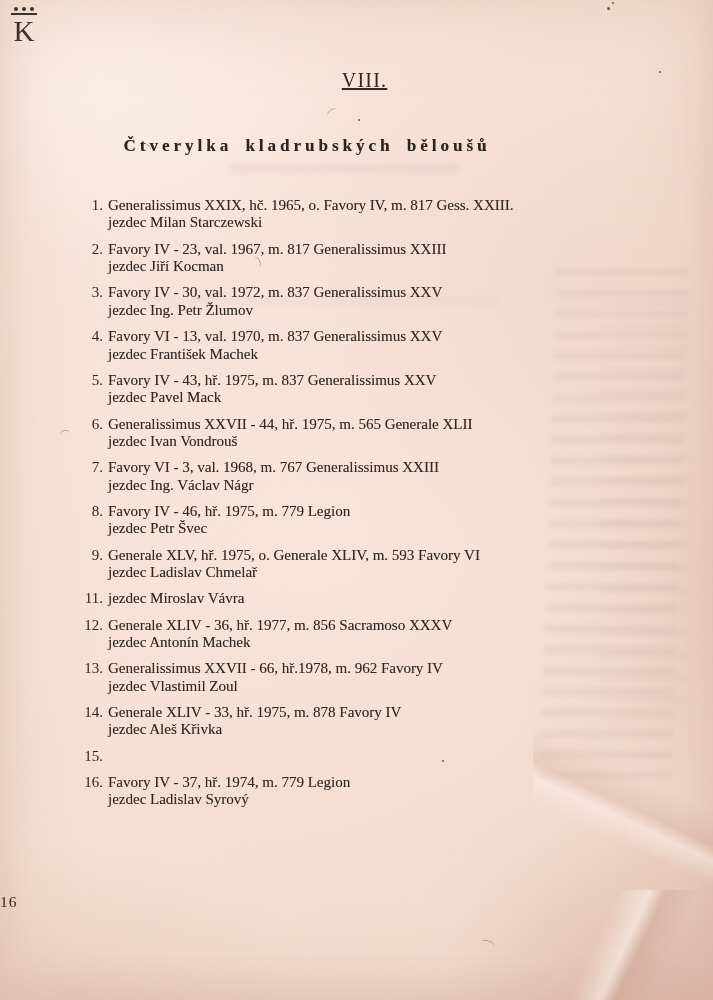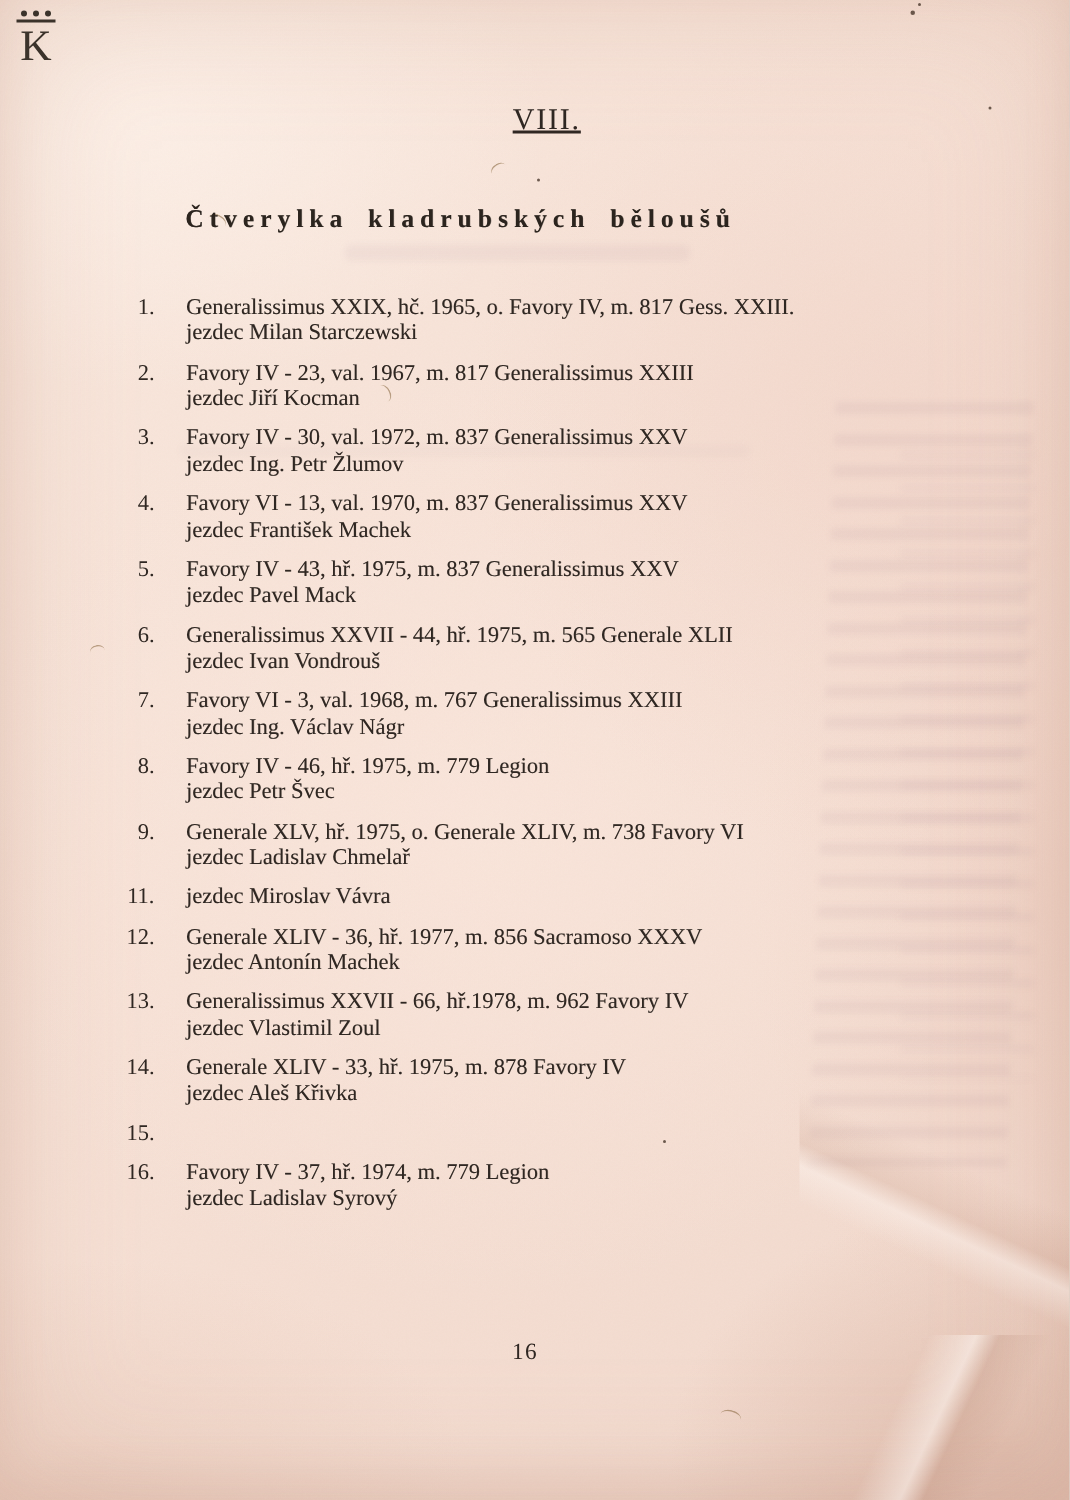--- a/index.html
+++ b/index.html
@@ -47,23 +47,23 @@
 
   .section-number{position:absolute;top:69px;left:12px;width:705px;text-align:center;
     font-size:20px;letter-spacing:1.2px;color:#2f2722;text-decoration:underline;}
   .doc-title{position:absolute;top:136px;left:0;width:614px;text-align:center;
     font-size:17px;font-weight:700;letter-spacing:4px;word-spacing:5px;color:#2b241e;
     text-shadow:.3px .3px 0 rgba(43,36,30,.45);}
 
   .horse-list{position:absolute;top:197px;left:62px;width:580px;margin:0;padding:0;list-style:none;}
   .horse-list li{display:flex;margin:0 0 8.9px 0;}
   .entry-num{width:41px;flex:0 0 41px;text-align:right;font-size:15px;line-height:17.4px;color:#2f2722;}
-  .entry-lines{margin-left:21px;font-size:15px;line-height:17.4px;color:#2f2722;
+  .entry-lines{margin-left:5px;font-size:15px;line-height:17.4px;color:#2f2722;
     text-shadow:.25px .25px 0 rgba(47,39,34,.35);}
-  .page-number{position:absolute;top:893px;left:0;width:700px;text-align:center;
+  .page-number{position:absolute;top:893px;left:0;width:700px;text-align:left;
     font-size:15.5px;color:#2f2722;letter-spacing:1px;}
 </style>
 </head>
 <body>
 
 <div class="page">
 
   <svg class="grain" xmlns="http://www.w3.org/2000/svg">
     <filter id="paperGrain">
       <feTurbulence type="fractalNoise" baseFrequency="0.82" numOctaves="2" seed="7" result="n"></feTurbulence>
@@ -166,21 +166,21 @@
       <span class="entry-num">8.</span>
       <span class="entry-lines">
         <div>Favory IV - 46, hř. 1975, m. 779 Legion</div>
         <div>jezdec Petr Švec</div>
       </span>
     </li>
 
     <li>
       <span class="entry-num">9.</span>
       <span class="entry-lines">
-        <div>Generale XLV, hř. 1975, o. Generale XLIV, m. 738 Favory VI</div>
+        <div>Generale XLV, hř. 1975, o. Generale XLIV, m. 593 Favory VI</div>
         <div>jezdec Ladislav Chmelař</div>
       </span>
     </li>
 
 
     <li>
       <span class="entry-num">11.</span>
       <span class="entry-lines">
         <div>jezdec Miroslav Vávra</div>
       </span>

